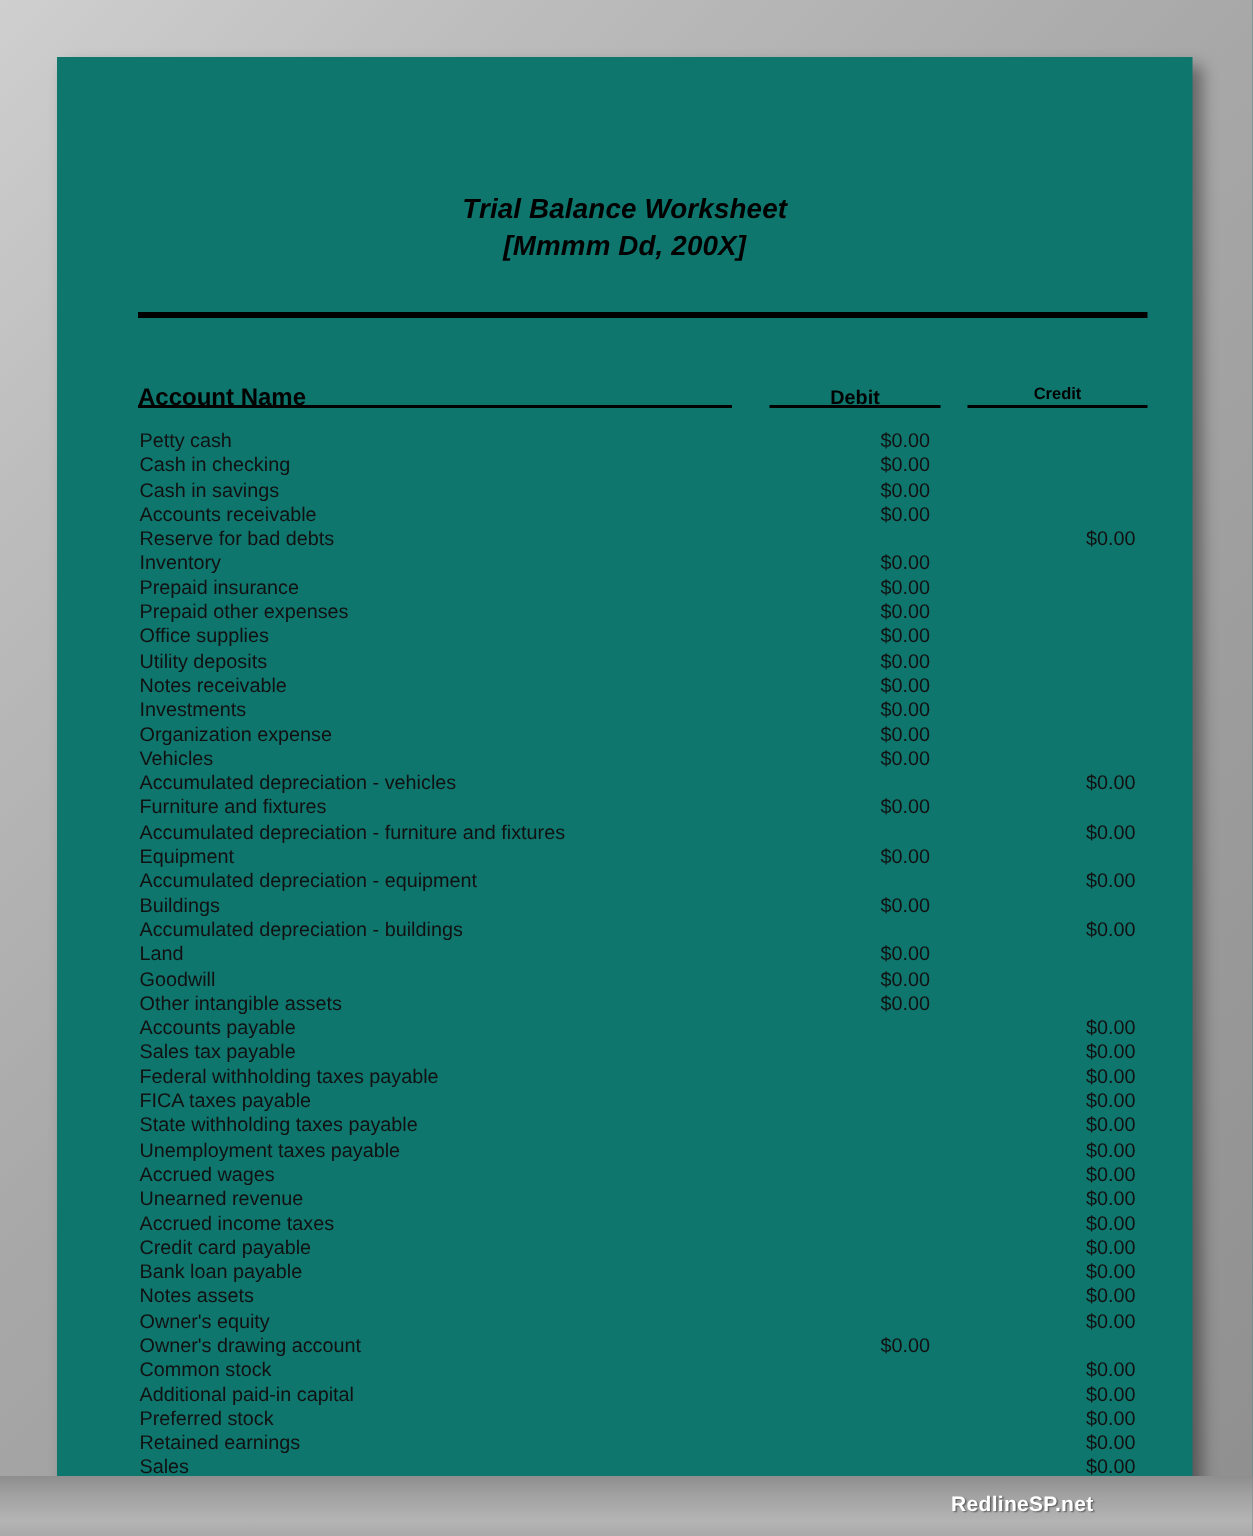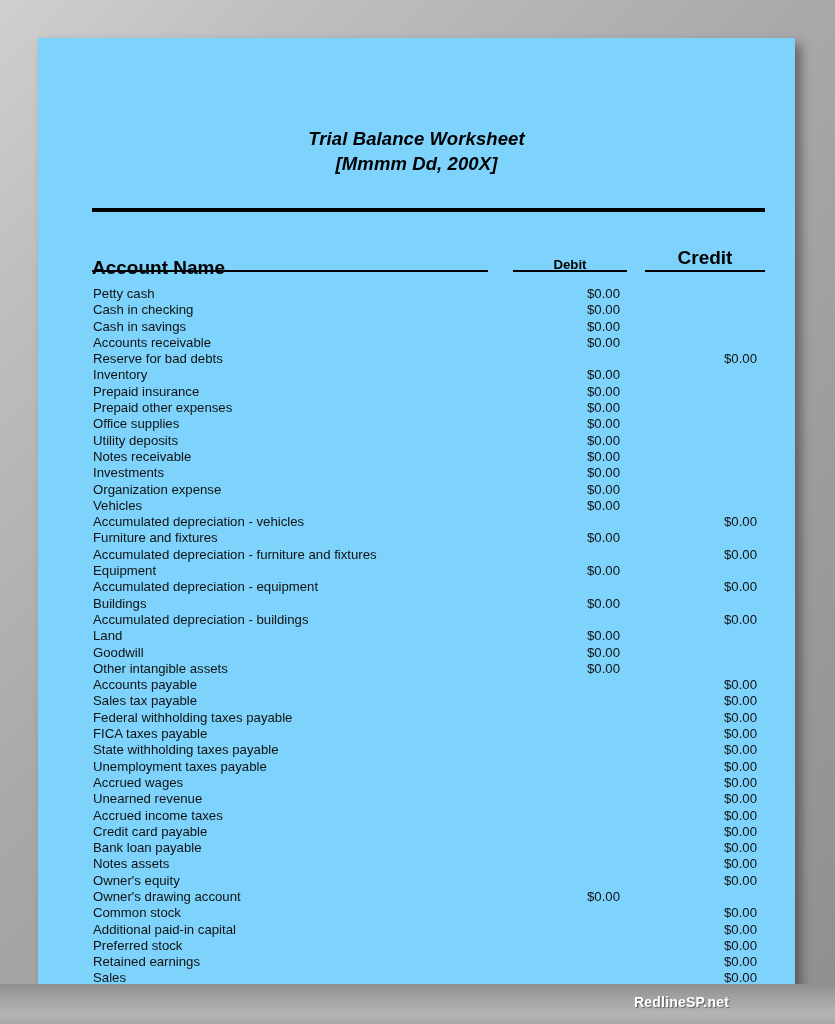--- a/index.html
+++ b/index.html
@@ -24,21 +24,21 @@
       linear-gradient(135deg, #cfcfcf 0%, #bdbdbd 18%, #a8a8a8 45%, #9c9c9c 70%, #8f8f8f 100%);
   }
 
   
   #page {
     position: absolute;
     left: 38px;
     top: 38px;
     width: 757px;
     height: 960px;
-    background: #7dd3fc;
+    background: #0f766e;
     box-shadow: 6px 6px 10px rgba(0,0,0,0.40);
     overflow: hidden;
   }
 
   #sheet-inner {
     position: absolute;
     left: 0; top: 0;
     width: 757px;
   }
 
@@ -83,42 +83,42 @@
     font-weight: bold;
     font-size: 13.2px;
     line-height: 16.5px;
     color: #000;
   }
   .head-account {
     position: absolute;
     left: 54px;
     top: 33px;
     font-weight: bold;
-    font-size: 19px;
+    font-size: 16px;
     color: #000;
     text-align: right;
   }
   .head-debit {
     position: absolute;
     left: 475px;
     top: 33px;
     width: 114px;
     text-align: center;
     font-weight: bold;
     font-size: 13.2px;
     color: #000;
   }
   .head-credit {
     position: absolute;
     left: 607px;
-    top: 23px;
+    top: 33px;
     width: 120px;
     text-align: center;
     font-weight: bold;
-    font-size: 19px;
+    font-size: 11px;
     color: #000;
   }
 
   .rule {
     position: absolute;
     height: 2px;
     background: #000;
   }
   .rule-account { left: 54px;  top: 232px; width: 396px; }
   .rule-debit   { left: 475px; top: 232px; width: 114px; }

